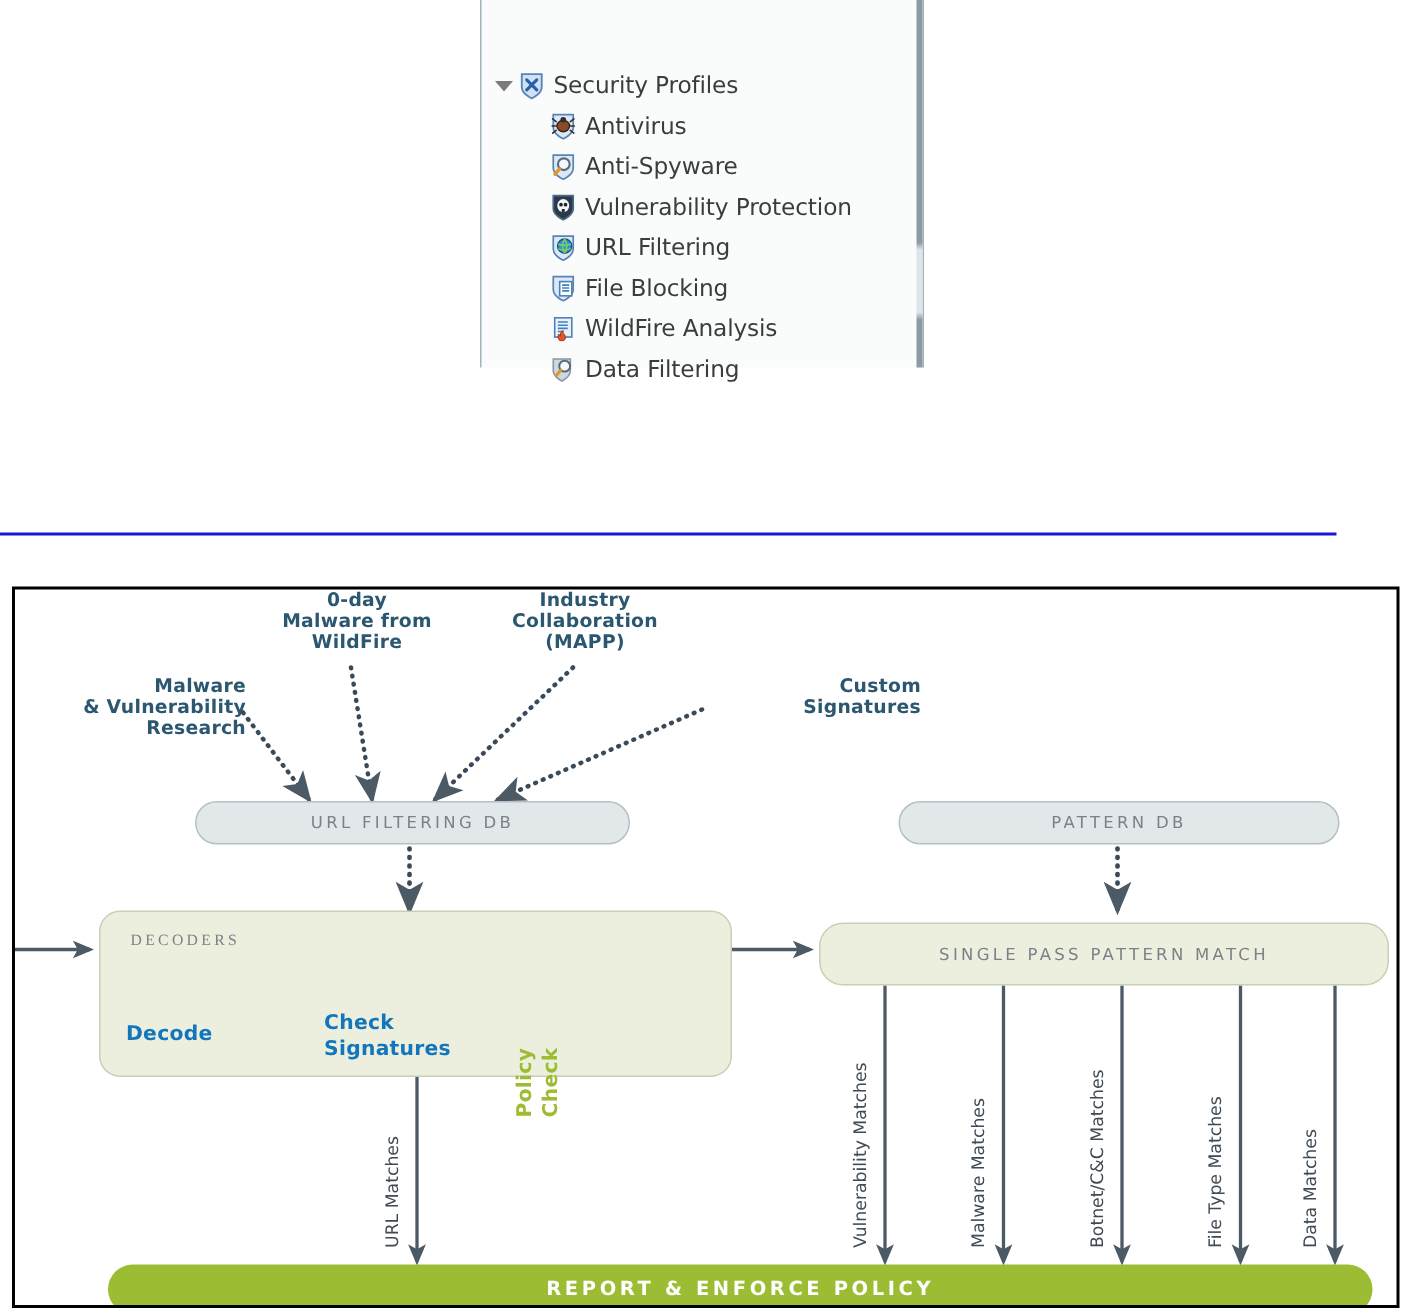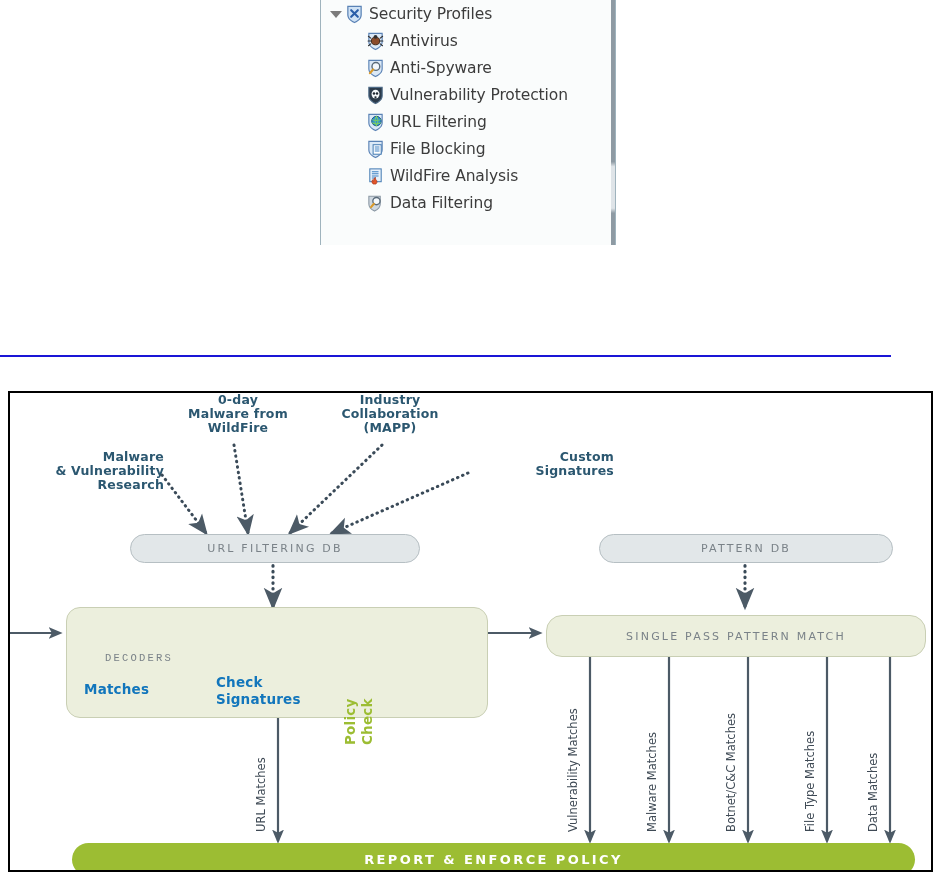--- a/index.html
+++ b/index.html
@@ -36,20 +36,21 @@
     height: 245px;
     background: linear-gradient(to bottom,#8e9aa3 0%,#8e9aa3 66%,#dfe4e8 68%,#dfe4e8 85%,#8e9aa3 87%,#8e9aa3 100%);
   }
   .tree-row {
     position: absolute;
     left: 0;
     height: 27px;
     display: flex;
     align-items: center;
     white-space: nowrap;
+    margin-top: 43px;
   }
   .tree-row .tw-label {
     font-size: 15.5px;
     color: #3c3c3c;
     font-family: "DejaVu Sans", sans-serif;
     letter-spacing: -0.1px;
   }
   .twisty {
     width: 13px;
     height: 13px;
@@ -130,26 +131,25 @@
     display: flex;
     align-items: center;
     justify-content: center;
     color: #7a8288;
     font-size: 11px;
     letter-spacing: 2.2px;
     font-family: "DejaVu Sans", sans-serif;
   }
   #decoders-cap {
     position: absolute;
-    left: 38px; top: 14px;
+    left: 20px; top: 14px;
     color: #7a8288;
     font-size: 10.5px;
     letter-spacing: 2.2px;
-    font-family: Liberation Mono, monospace;
-    margin-top: 30px;
+    font-family: Liberation Serif, serif;
   }
   .step {
     position: absolute;
     font-family: "DejaVu Sans", sans-serif;
     font-weight: bold;
     font-size: 13.5px;
     line-height: 15px;
     letter-spacing: 0.2px;
     white-space: pre-line;
   }
@@ -341,21 +341,21 @@
       <span>URL FILTERING DB</span>
     </div>
 
     <div class="pill" style="left:589px; top:141px; width:292px; height:27px;">
       <span>PATTERN DB</span>
     </div>
 
     <div class="sagebox" style="left:56px; top:214px; width:422px; height:111px;">
       <div id="decoders-cap">DECODERS</div>
     </div>
-    <div class="step step-blue" style="left:74px; top:289px;">Matches</div>
+    <div class="step step-blue" style="left:74px; top:289px;">Decode</div>
     <div class="step step-blue" style="left:206px; top:281px; width:100px; line-height:17px;">Check
 Signatures</div>
     <div class="step step-green" style="left:366px; top:318px; width:62px; line-height:17px; transform:rotate(-90deg); transform-origin:left bottom; white-space:pre-line;">Policy
 Check</div>
 
     <div class="sage-pill" style="left:536px; top:222px; width:378px; height:40px;">
       <span>SINGLE PASS PATTERN MATCH</span>
     </div>
 
     <div class="vlabel" style="left:258px; top:425px;">URL Matches</div>

